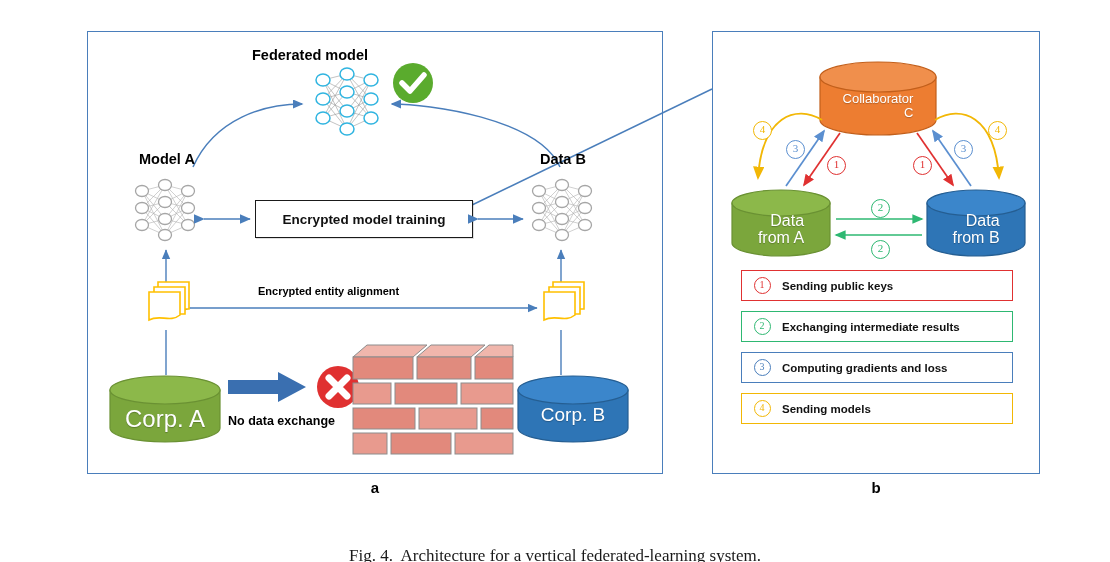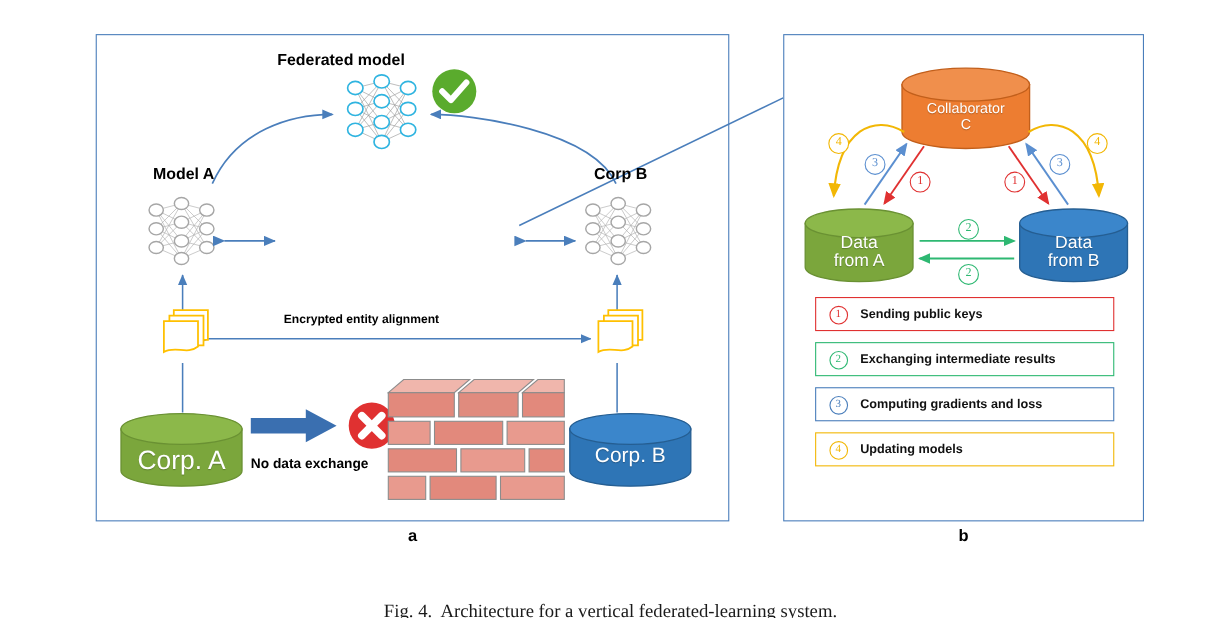--- a/index.html
+++ b/index.html
@@ -69,21 +69,21 @@
     position: absolute;
     display: flex;
     align-items: center;
     justify-content: center;
   }
   .cyl .cyl-svg { position: absolute; left: 0; top: 0; }
   .cyl .cyl-text {
     position: relative;
     z-index: 2;
     color: #ffffff;
-    text-align: center;
+    text-align: right;
     line-height: 1.05;
     white-space: pre-line;
     text-shadow: 0 1px 1px rgba(0,0,0,0.25);
   }
 
   
   #enc-train-box {
     position: absolute;
     left: 255px; top: 200px;
     width: 218px; height: 38px;
@@ -207,21 +207,21 @@
     <defs>
       <marker id="arrBlue" markerWidth="7" markerHeight="7" refX="6" refY="3" orient="auto">
         <path d="M0,0 L7,3 L0,6 z" fill="#4a7ebb"></path>
       </marker>
     </defs>
     <path d="M193,167 C215,118 265,104 302,104" stroke="#4a7ebb" stroke-width="1.5" fill="none" marker-end="url(#arrBlue)"></path>
     <path d="M560,167 C538,118 428,104 392,104" stroke="#4a7ebb" stroke-width="1.5" fill="none" marker-end="url(#arrBlue)"></path>
   </svg>
 
   <div class="bold-label" style="left:139px;top:151px;font-size:14.5px;">Model A</div>
-  <div class="bold-label" style="left:540px;top:151px;font-size:14.5px;">Corp B</div>
+  <div class="bold-label" style="left:540px;top:151px;font-size:14.5px;">Data B</div>
 
   <svg class="ovl" style="left:128px;top:178px;" width="74" height="70">
     <g stroke="#b0b0b0" stroke-width="0.6" fill="none">
       <path d="M14,13 L37,7 M14,13 L37,24 M14,13 L37,41 M14,13 L37,57
                M14,30 L37,7 M14,30 L37,24 M14,30 L37,41 M14,30 L37,57
                M14,47 L37,7 M14,47 L37,24 M14,47 L37,41 M14,47 L37,57
                M37,7 L60,13 M37,7 L60,30 M37,7 L60,47
                M37,24 L60,13 M37,24 L60,30 M37,24 L60,47
                M37,41 L60,13 M37,41 L60,30 M37,41 L60,47
                M37,57 L60,13 M37,57 L60,30 M37,57 L60,47"></path>
@@ -257,20 +257,21 @@
       <ellipse cx="37" cy="7" rx="6.5" ry="5.5"></ellipse>
       <ellipse cx="37" cy="24" rx="6.5" ry="5.5"></ellipse>
       <ellipse cx="37" cy="41" rx="6.5" ry="5.5"></ellipse>
       <ellipse cx="37" cy="57" rx="6.5" ry="5.5"></ellipse>
       <ellipse cx="60" cy="13" rx="6.5" ry="5.5"></ellipse>
       <ellipse cx="60" cy="30" rx="6.5" ry="5.5"></ellipse>
       <ellipse cx="60" cy="47" rx="6.5" ry="5.5"></ellipse>
     </g>
   </svg>
 
+  <div id="enc-train-box">Encrypted model training</div>
 
   <svg class="ovl" width="1110" height="562">
     <defs>
       <marker id="aB" markerWidth="7" markerHeight="7" refX="6.5" refY="3" orient="auto">
         <path d="M0,0 L7,3 L0,6 z" fill="#4a7ebb"></path>
       </marker>
       <marker id="aBs" markerWidth="7" markerHeight="7" refX="6.5" refY="3" orient="auto">
         <path d="M0,0 L7,3 L0,6 z" fill="#4a7ebb"></path>
       </marker>
     </defs>
@@ -453,20 +454,20 @@
   <div class="legend-row" id="legend-3">
     <span class="lg-num">
       <span class="circ">3</span>
     </span>
     <span class="lg-text">Computing gradients and loss</span>
   </div>
   <div class="legend-row" id="legend-4">
     <span class="lg-num">
       <span class="circ">4</span>
     </span>
-    <span class="lg-text">Updating models</span>
+    <span class="lg-text">Sending models</span>
   </div>
 
   <div class="panel-label" id="label-b">b</div>
 
   <div class="caption">Fig. 4.  Architecture for a vertical federated-learning system.</div>
 
 </div>
 
 </body></html>

